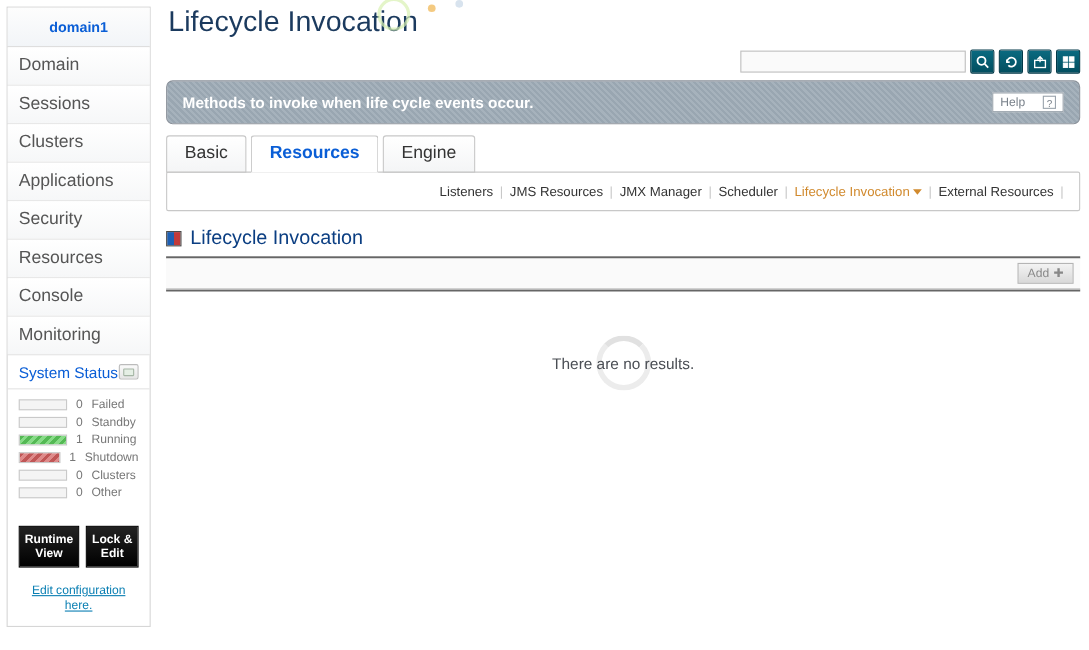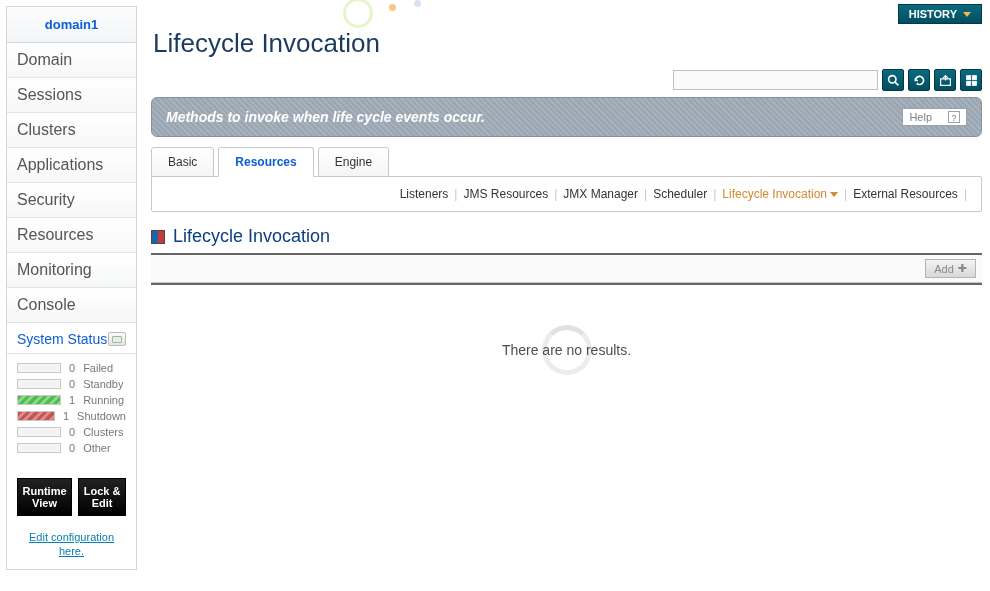--- a/index.html
+++ b/index.html
@@ -36,21 +36,20 @@
     font-size: 16px;
     background: linear-gradient(#ffffff, #f6f7f8);
   }
   .nav-item.active { color: #0a5ed6; }
   .sys-status-hdr {
     padding: 8px 10px 6px 10px;
     color: #0a5ed6;
     font-size: 14px;
     border-bottom: 1px solid #e3e3e3;
     display: flex;
-    align-items: center;
     justify-content: space-between;
   }
   .sys-icon {
     width: 18px; height: 14px;
     border: 1px solid #bbb;
     border-radius: 2px;
     background: linear-gradient(#fafafa,#e6e6e6);
     position: relative;
   }
   .sys-icon::after { content: ""; position: absolute; left: 3px; top: 3px; width: 8px; height: 5px; border: 1px solid #a5b5a5; border-radius: 1px; background:#e5efe5; }
@@ -110,39 +109,39 @@
   .icon-btn svg { width:13px; height:13px; fill:#fff; stroke:#fff; }
 
   .banner {
     background: repeating-linear-gradient(45deg, #99a6b1 0 2px, #a6b2bc 2px 4px);
     border: 1px solid #899099;
     border-radius: 6px;
     padding: 10px 14px;
     display:flex; align-items:center; justify-content:space-between;
     margin-bottom: 10px;
   }
-  .banner-text { color:#fff; font-size:14px; font-weight:bold;font-style:italic; }
+  .banner-text { color:#fff; font-size:14px; font-weight:bold; }
   .help-btn {
     background:#fff; border:1px solid #9aa3ac; padding:2px 6px;
     display:inline-flex; align-items:center; gap:16px; color:#7a828b;
     cursor:pointer; font-size:11px;
   }
   .help-q { display:inline-block; width:12px;height:12px;border:1px solid #9aa3ac; color:#7a828b; text-align:center; line-height:12px; font-size:9px; }
 
   .tabstrip { display:flex; align-items:flex-end; margin-bottom:-1px; position:relative; z-index:2; }
   .tab {
     padding: 7px 16px;
     border: 1px solid #c8c8c8;
     border-bottom: 1px solid #c8c8c8;
     background: linear-gradient(#fff,#f4f5f6);
     color:#333;
     cursor:pointer;
     margin-right:4px;
     border-radius: 3px 3px 0 0;
-    font-size:12px;
+    font-size:16px;
   }
   .tab.active { color:#0a5ed6; border-bottom:1px solid #fff; background:#fff; font-weight:bold; }
 
   .subnav-box {
     border: 1px solid #c8c8c8;
     border-radius: 2px;
     padding: 10px 14px;
     position:relative; z-index:1;
     margin-bottom: 14px;
   }
@@ -193,22 +192,22 @@
 <div class="layout">
 
   <div class="sidebar">
     <div class="sidebar-domain">domain1</div>
     <div class="nav-item">Domain</div>
     <div class="nav-item">Sessions</div>
     <div class="nav-item">Clusters</div>
     <div class="nav-item">Applications</div>
     <div class="nav-item">Security</div>
     <div class="nav-item">Resources</div>
+    <div class="nav-item">Console</div>
     <div class="nav-item">Monitoring</div>
-    <div class="nav-item">Console</div>
 
     <div class="sys-status-hdr">
       <span>System Status</span>
       <span class="sys-icon"></span>
     </div>
     <div class="status-list">
       <div class="status-row">
         <span class="status-bar"></span>
         <span>0</span>
         <span>Failed</span>
@@ -247,26 +246,20 @@
     <a class="edit-link">Edit configuration here.</a>
   </div>
 
   <div class="main">
     <div class="deco">
         <span class="d1"></span>
         <span class="d2"></span>
         <span class="d3"></span>
       </div>
 
-    <div class="top-controls">
-      <div class="history-btn">
-        <span>HISTORY</span>
-        <span class="chev-down"></span>
-      </div>
-    </div>
 
     <h1 class="page-title">Lifecycle Invocation</h1>
 
     <div class="search-row">
       <input class="search-input" type="text" value="" style="">
       <span class="icon-btn">
         <svg viewBox="0 0 16 16">
             <circle cx="6.5" cy="6.5" r="4.5" fill="none" stroke-width="2"></circle>
             <line x1="10" y1="10" x2="14" y2="14" stroke-width="2"></line>
           </svg>

